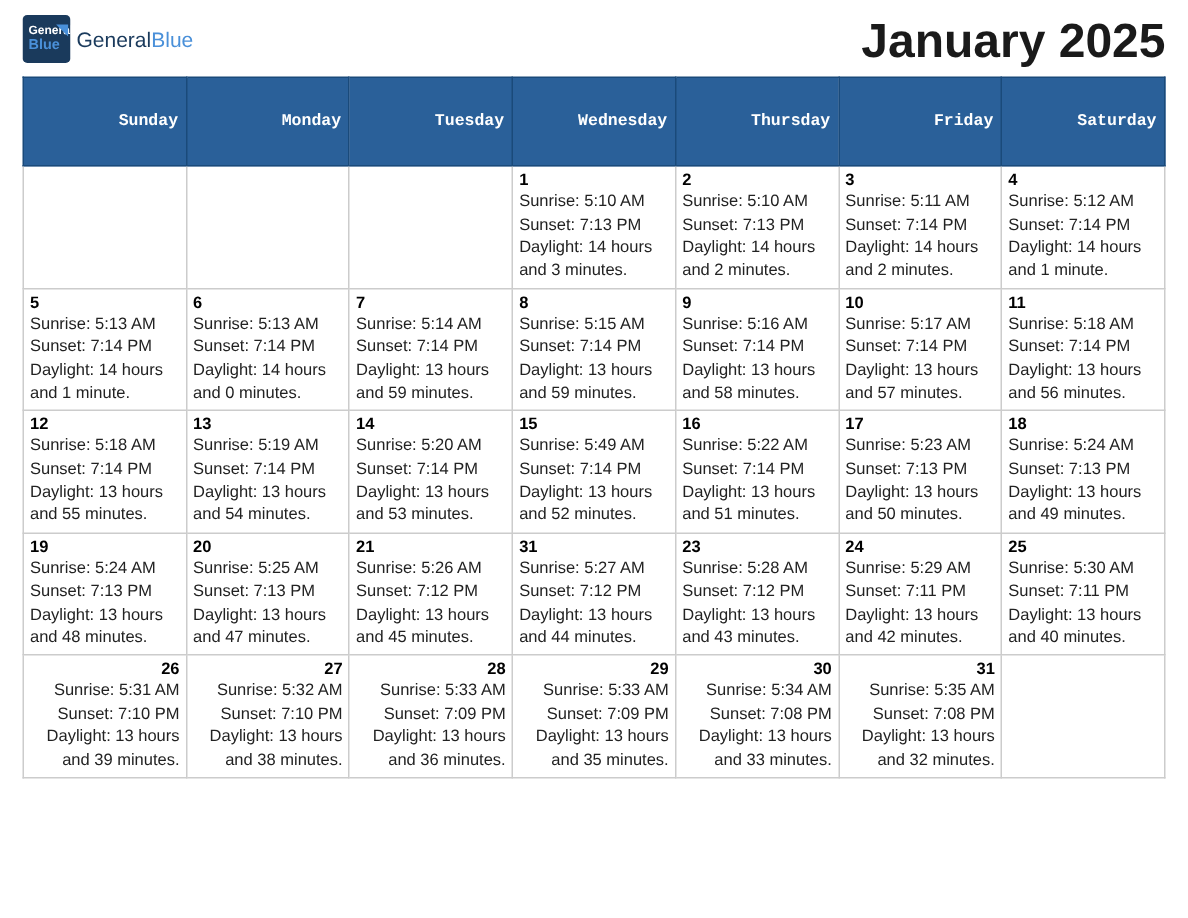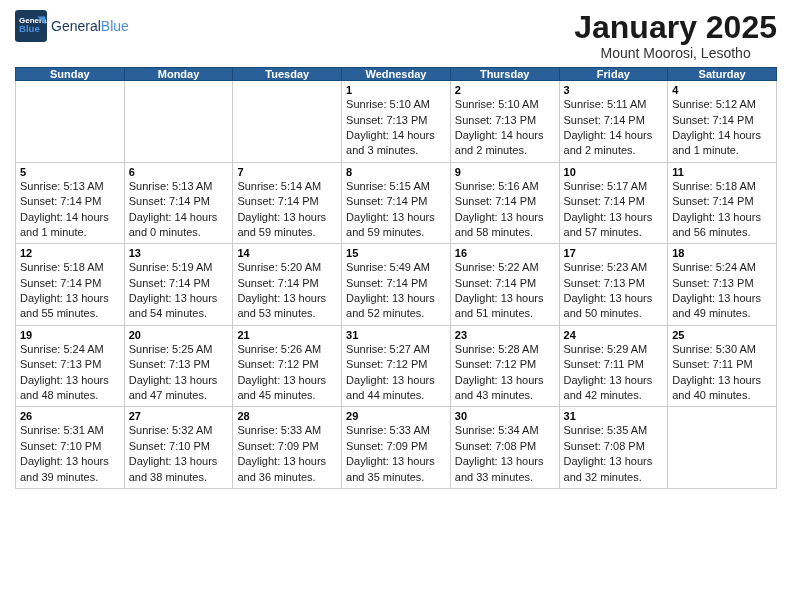--- a/index.html
+++ b/index.html
@@ -23,44 +23,45 @@
     .logo {
       display: flex;
       align-items: center;
     }
     .logo-icon {
       width: 32px;
       height: 32px;
       margin-right: 4px;
     }
     .title-block {
-      text-align: center;
+      text-align: left;
     }
     .month-title {
       font-size: 32px;
       font-weight: bold;
       color: #1a1a1a;
       line-height: 1.1;
     }
     .location {
       font-size: 14px;
       color: #333;
     }
     .calendar {
       width: 100%;
       border-collapse: collapse;
       font-size: 9.5px;
     }
     .calendar th {
       background-color: #2a6099;
       color: #fff;
-      text-align: center;
-      padding: 0 5px;
+      text-align: right;
+      padding: 23px 5px;
       font-size: 11px;
       border: 1px solid #1a4a7a;
+      font-family: Liberation Mono, monospace;
     }
     .calendar td {
       border: 1px solid #ccc;
       vertical-align: top;
       padding: 3px 4px;
       width: calc(100% / 7);
       height: 78px;
       background: #fff;
     }
     .day-number {
@@ -72,20 +73,21 @@
     .day-info {
       font-size: 11px;
       color: #222;
       line-height: 1.4;
     }
     .empty-cell {
       background: #f9f9f9;
     }
     .last-row td {
       height: 72px;
+      text-align: right;
     }
   </style>
 </head>
 <body>
 
 <div class="container">
   <div class="header-row">
     <div class="logo">
       <svg class="logo-icon" viewBox="0 0 40 40">
         <rect x="0" y="0" width="40" height="40" rx="4" fill="#1a3a5c"></rect>
@@ -94,21 +96,20 @@
         <polygon points="28,8 38,8 38,18" fill="#4a90d9"></polygon>
       </svg>
       <div>
         <div style="font-size:14px;font-weight:normal;color:#1a3a5c;line-height:1.2">
           <span style="color:#1a3a5c">General</span><span style="color:#4a90d9">Blue</span>
         </div>
       </div>
     </div>
     <div class="title-block">
       <div class="month-title">January 2025</div>
-      <div class="location">Mount Moorosi, Lesotho</div>
     </div>
   </div>
 
   <table class="calendar">
     <thead>
       <tr>
         <th>Sunday</th>
         <th>Monday</th>
         <th>Tuesday</th>
         <th>Wednesday</th>

